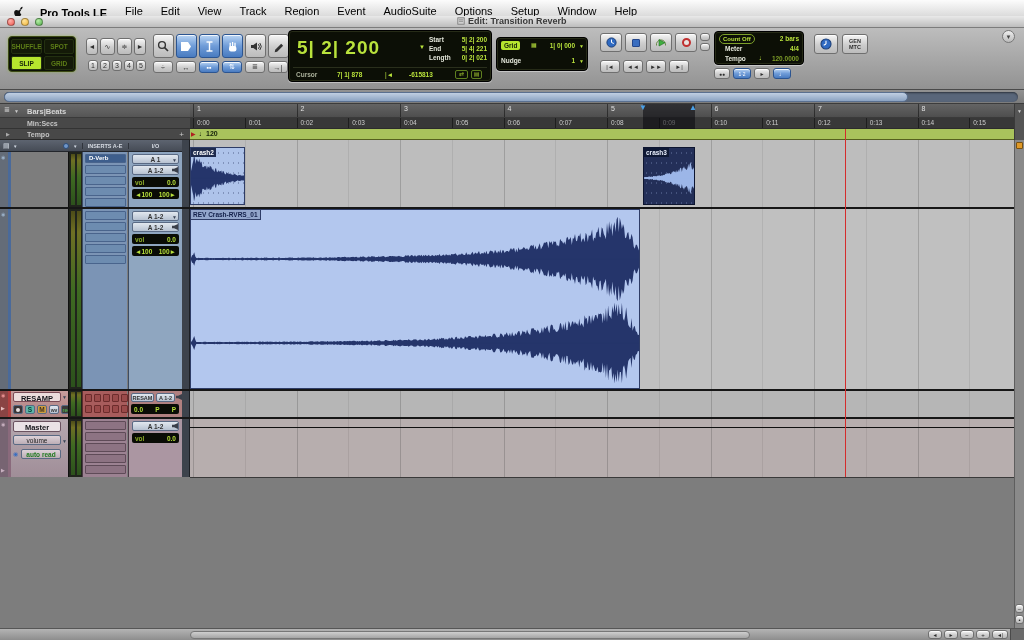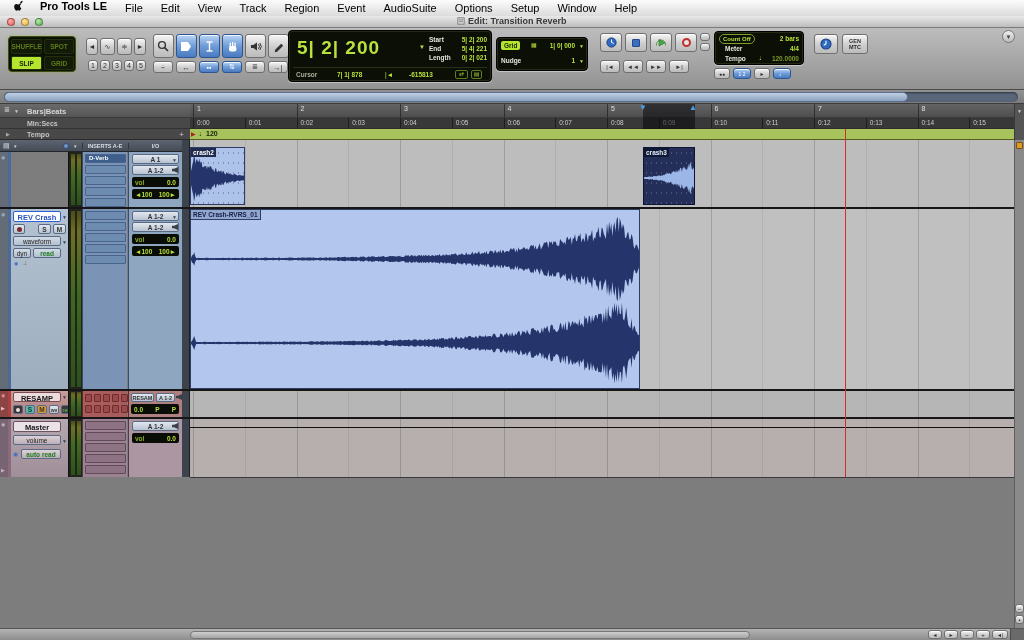--- a/index.html
+++ b/index.html
@@ -1,19 +1,19 @@
 <!DOCTYPE html>
 <html><head>
 <meta charset="utf-8">
 <style>
 *{box-sizing:border-box;margin:0;padding:0}
 html,body{width:1024px;height:640px}
 body{position:relative;font-family:"Liberation Sans",sans-serif;background:#7d7d7d;overflow:hidden}
 .a{position:absolute}
-.menubar{left:0;top:0;width:1024px;height:20px;background:linear-gradient(#fcfcfc,#d5d5d5);border-bottom:1px solid #8e8e8e;display:flex;align-items:flex-start;font-size:11px;color:#000;padding:0 8px}
+.menubar{left:0;top:0;width:1024px;height:20px;background:linear-gradient(#fcfcfc,#d5d5d5);border-bottom:1px solid #8e8e8e;display:flex;align-items:flex-end;font-size:11px;color:#000;padding:0 8px}
 .mi{padding:0 9px;line-height:16px;white-space:nowrap}
 .appname{font-weight:bold;padding:0 9px}
 .mb-right{margin-left:auto;display:flex;align-items:center;gap:4px}
 .titlebar{left:0;top:16px;width:1024px;height:12px;background:linear-gradient(#e9e9e9,#bdbdbd);border-bottom:1px solid #7c7c7c}
 .tl{position:absolute;width:8px;height:8px;border-radius:50%;top:2px;border:1px solid rgba(0,0,0,.35)}
 .title{width:100%;text-align:center;font-size:9px;color:#3a3a3a;line-height:11px;font-weight:bold}
 .toolbar{left:0;top:28px;width:1024px;height:62px;background:linear-gradient(#bdbdbd,#929292);border-bottom:1px solid #4a4a4a}
 .tb{position:absolute;background:linear-gradient(#f6f6f6,#cdcdcd 55%,#bcbcbc);border:1px solid #6f6f6f;border-radius:3px;box-shadow:inset 0 1px 0 rgba(255,255,255,.8);display:flex;align-items:center;justify-content:center;color:#2e2e2e;font-size:7px}
 .tb.on{background:linear-gradient(#bad5f4,#6f9cd8 50%,#497bc0);border-color:#2c5591;color:#fff}
 .lcd{position:absolute;background:#0c0f06;border:1px solid #000;border-radius:4px;box-shadow:inset 0 0 0 1px #262b17,0 1px 0 rgba(255,255,255,.4);color:#b9e23c}
@@ -413,35 +413,20 @@
         <span>100►</span>
       </span>
   </div>
 </div>
 
 <div class="a" style="left:0;top:209px;width:182px;height:180px;overflow:hidden">
   <div class="a" style="left:0;top:0;width:8px;height:180px;background:#646c78">
       <span style="position:absolute;left:1px;top:2px;font-size:5px;color:#9ab0c8">◉</span>
     </div>
   <div class="a" style="left:8px;top:0;width:3px;height:180px;background:#4a6a9a"></div>
-  <div class="a" style="left:11px;top:0;width:57px;height:180px;background:linear-gradient(#b4c2d1,#9dadbe)">
-    <span class="name-box sel" style="left:2px;top:2px;width:48px;padding-top:1px">REV Crash</span>
-    <span class="a dd" style="left:51px;top:5px">▼</span>
-    <span class="mini" style="left:2px;top:15px;width:12px;height:10px">
-        <span style="width:5px;height:5px;border-radius:50%;background:#7c2a2a"></span>
-      </span>
-    <span class="mini" style="left:27px;top:15px;width:13px;height:10px">S</span>
-    <span class="mini" style="left:42px;top:15px;width:13px;height:10px">M</span>
-    <span class="viewbox" style="left:2px;top:27px;width:48px">waveform</span>
-    <span class="a dd" style="left:51px;top:30px">▼</span>
-    <span class="viewbox" style="left:2px;top:39px;width:18px">dyn</span>
-    <span class="viewbox" style="left:22px;top:39px;width:28px;color:#1f7a1f;font-weight:bold">read</span>
-    <span class="a" style="left:3px;top:51px;font-size:5px;color:#3a6ec0">◉</span>
-    <span class="a" style="left:12px;top:51px;font-size:5px;color:#556">⊥</span>
-  </div>
   <div class="a" style="left:68px;top:0;width:14px;height:180px;background:#20241c;border-left:1px solid #111">
     <span class="meterbar" style="left:2px;top:2px;height:176px"></span>
       <span class="meterbar" style="left:8px;top:2px;height:176px"></span>
   </div>
   <div class="a" style="left:82px;top:0;width:45px;height:180px;background:#7b94b5;border-left:1px solid #3c4c64">
     <span class="slot" style="left:2px;top:2px"></span>
     <span class="slot" style="left:2px;top:13px"></span>
     <span class="slot" style="left:2px;top:24px"></span>
     <span class="slot" style="left:2px;top:35px"></span>
     <span class="slot" style="left:2px;top:46px"></span>

